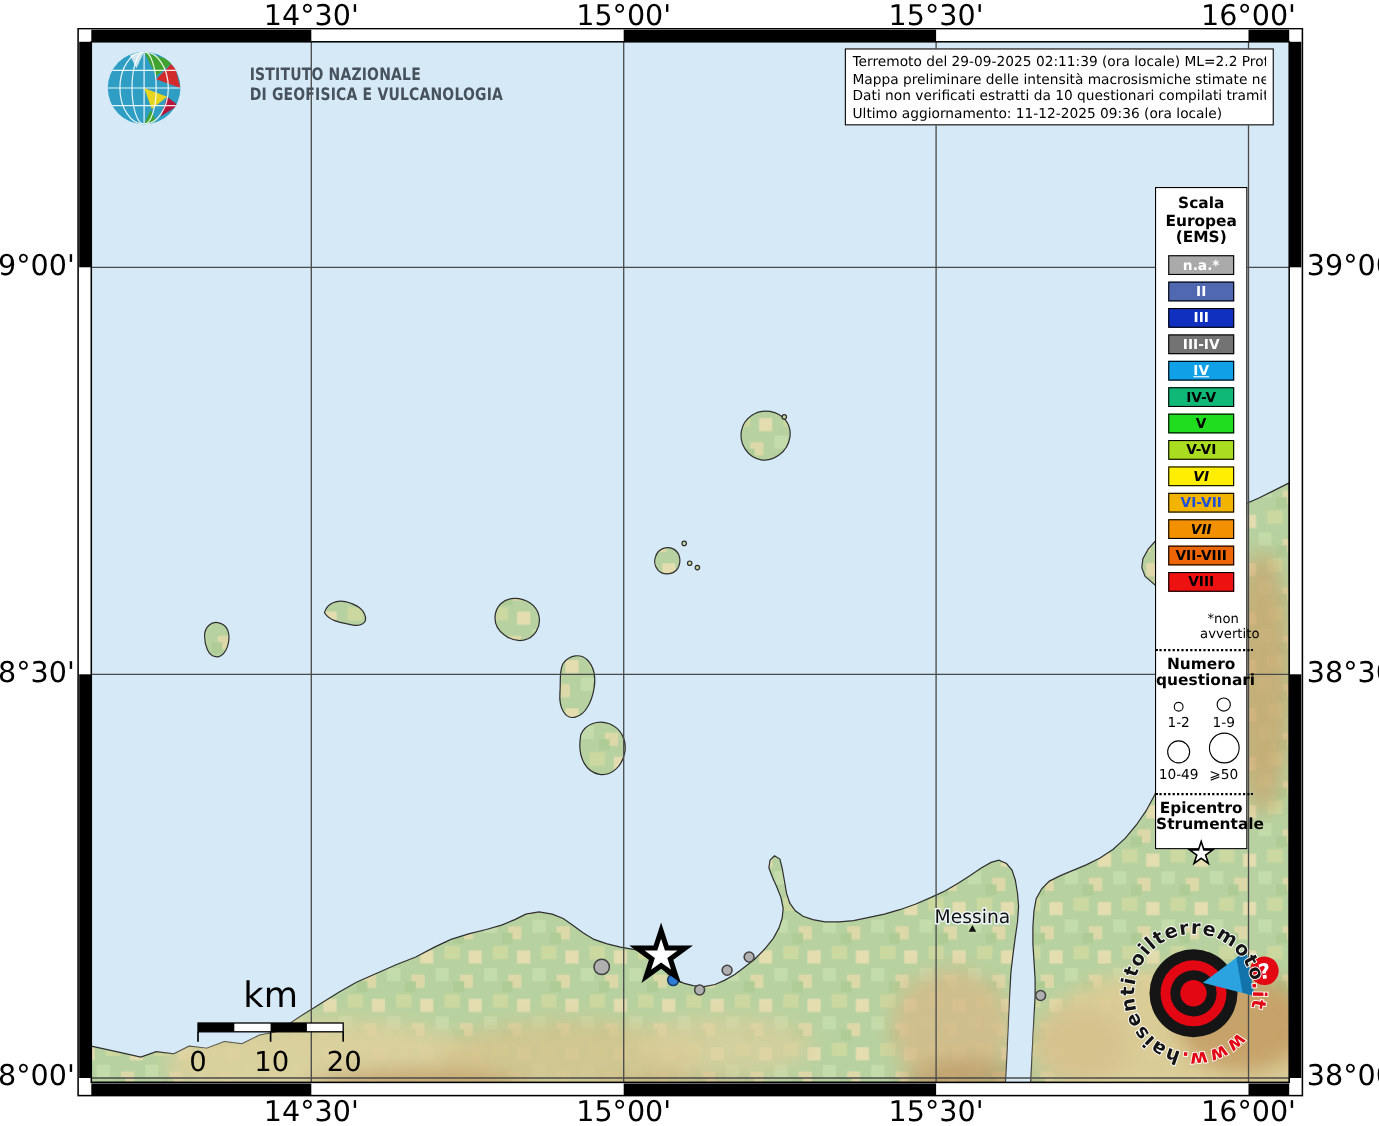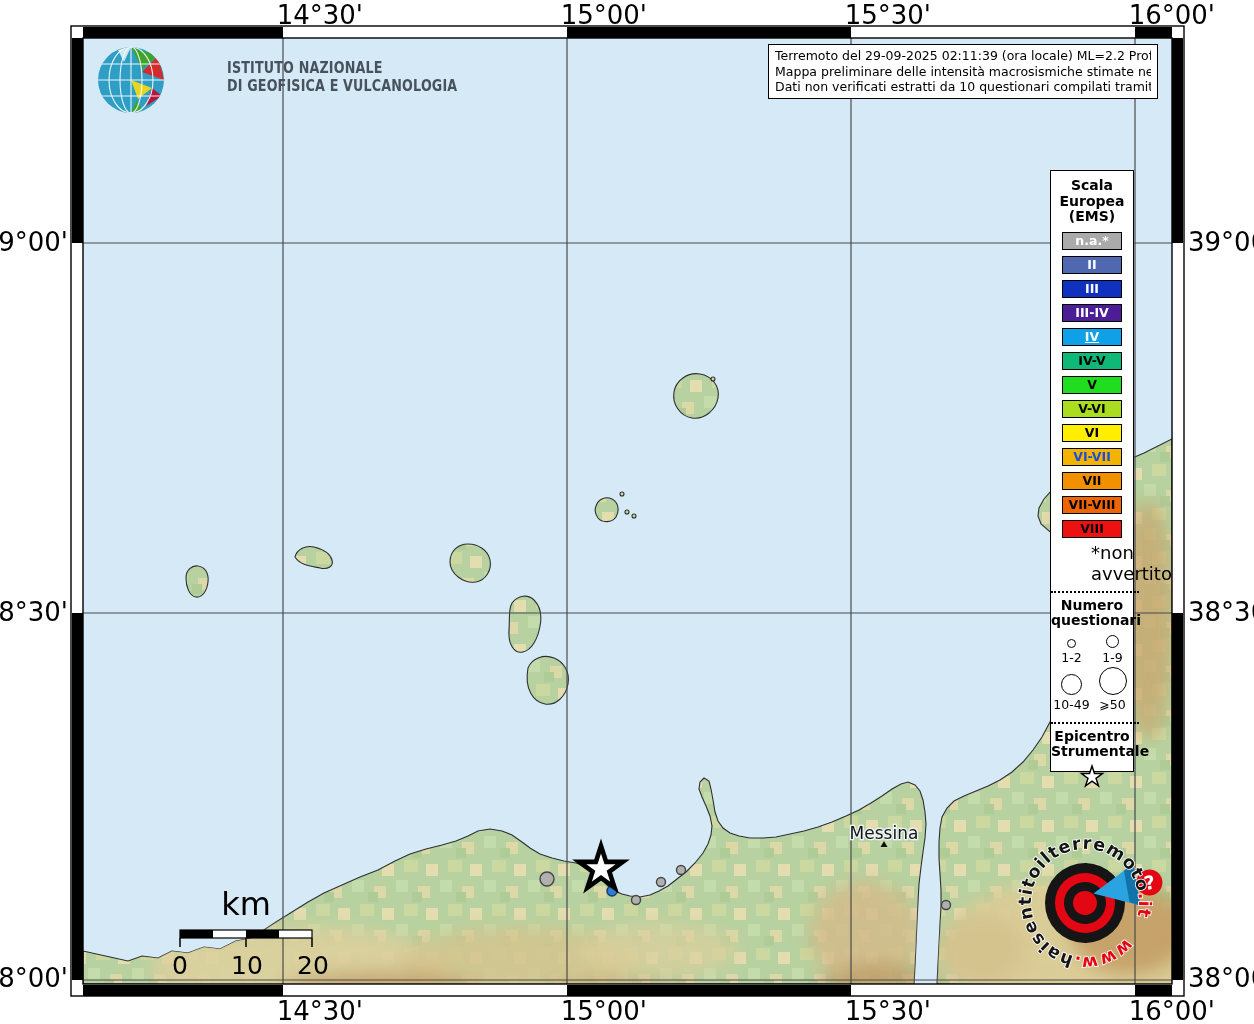--- a/index.html
+++ b/index.html
@@ -1,38 +1,38 @@
 <!DOCTYPE html>
 <html><head>
 <meta charset="utf-8">
 <style>
   html,body{margin:0;padding:0;background:#fff;}
   #stage{position:relative;width:1254px;height:1024px;background:#fff;overflow:hidden;
          font-family:"DejaVu Sans","Liberation Sans",sans-serif;}
   svg text{font-family:"DejaVu Sans","Liberation Sans",sans-serif;}
 
   .axis-label{position:absolute;font-size:26px;color:#000;white-space:nowrap;}
-  .lon{width:160px;text-align:right;transform:translateX(-80px);}
+  .lon{width:160px;text-align:center;transform:translateX(-80px);}
   .lat-left{width:120px;text-align:right;right:auto;}
   .lat-right{width:120px;text-align:left;}
 
   #title-box{position:absolute;left:768px;top:44px;width:390px;box-sizing:border-box;
     background:#fff;border:1px solid #000;padding:3px 6px;font-size:12.5px;line-height:15.5px;color:#000;}
   #title-box div{white-space:nowrap;overflow:hidden;}
 
   #ingv-text{position:absolute;left:227px;top:59px;color:#47525c;font-weight:bold;
     font-size:15.5px;line-height:18px;letter-spacing:.2px;transform:scaleX(.82);transform-origin:left top;white-space:nowrap;}
 
   #legend{position:absolute;left:1050px;top:170px;width:84px;height:602px;box-sizing:border-box;
     background:#fff;border:1px solid #000;text-align:center;color:#000;}
   .leg-title{font-weight:bold;font-size:14px;line-height:15.5px;margin-top:7px;}
   #swatch-list{margin-top:7px;}
   .swatch{width:58px;height:16px;border:1px solid #000;margin:6px auto 0 auto;
     font-size:12.5px;font-weight:bold;line-height:16px;text-align:center;}
-  .footnote{font-size:18px;margin-top:4px;padding-left:40px;}
+  .footnote{font-size:12px;margin-top:17px;padding-left:40px;}
   .dotsep{width:88px;margin:7px auto 5px auto;border-top:2px dotted #000;}
   #quest-grid{display:grid;grid-template-columns:1fr 1fr;row-gap:2px;margin-top:6px;}
   .qcell{display:flex;flex-direction:column;align-items:center;justify-content:flex-end;}
   .qring{border:1.6px solid #000;border-radius:50%;box-sizing:border-box;}
   .qlabel{font-size:12.5px;margin-top:2px;}
   #legend-star{margin-top:4px;}
 </style>
 </head>
 <body>
 
@@ -217,40 +217,41 @@
 
   <div id="ingv-text">
     <div>ISTITUTO NAZIONALE</div>
     <div>DI GEOFISICA E VULCANOLOGIA</div>
   </div>
 
   <div id="title-box">
     <div>Terremoto del 29-09-2025 02:11:39 (ora locale) ML=2.2 Prof=7 km</div>
     <div>Mappa preliminare delle intensità macrosismiche stimate nelle località</div>
     <div>Dati non verificati estratti da 10 questionari compilati tramite Internet.</div>
+    <div>Ultimo aggiornamento: 11-12-2025 09:36 (ora locale)</div>
   </div>
 
   <div id="legend">
     <div class="leg-title">
       <div>Scala</div>
       <div>Europea</div>
       <div>(EMS)</div>
     </div>
     <div id="swatch-list">
         <div class="swatch" style="background: rgb(170, 170, 170); color: rgb(255, 255, 255);">n.a.*</div>
         <div class="swatch" style="background: rgb(79, 104, 176); color: rgb(255, 255, 255);">II</div>
         <div class="swatch" style="background: rgb(16, 48, 192); color: rgb(255, 255, 255);">III</div>
-        <div class="swatch" style="background: #4c1d95; color: rgb(255, 255, 255);">III-IV</div>
+        <div class="swatch" style="background: #737373; color: rgb(255, 255, 255);">III-IV</div>
         <div class="swatch" style="background: rgb(16, 160, 232); color: rgb(255, 255, 255); text-decoration: underline;">IV</div>
         <div class="swatch" style="background: rgb(16, 184, 120); color: rgb(0, 0, 0);">IV-V</div>
         <div class="swatch" style="background: rgb(32, 221, 32); color: rgb(0, 0, 0);">V</div>
         <div class="swatch" style="background: rgb(170, 221, 32); color: rgb(0, 0, 0);">V-VI</div>
-        <div class="swatch" style="background: rgb(255, 238, 0); color: rgb(0, 0, 0);">VI</div>
+        <div class="swatch" style="background: rgb(255, 238, 0); color: rgb(0, 0, 0); font-style: italic;">VI</div>
         <div class="swatch" style="background: rgb(242, 180, 0); color: #1d4ed8;">VI-VII</div>
-        <div class="swatch" style="background: rgb(242, 144, 0); color: rgb(0, 0, 0);">VII</div>
+        <div class="swatch" style="background: rgb(242, 144, 0); color: rgb(0, 0, 0); font-style: italic;">VII</div>
         <div class="swatch" style="background: rgb(237, 101, 5); color: rgb(0, 0, 0);">VII-VIII</div>
         <div class="swatch" style="background: rgb(238, 17, 17); color: rgb(0, 0, 0);">VIII</div>
       </div>
     <div class="footnote">*non avvertito</div>
     <div class="dotsep"></div>
     <div class="leg-title" style="margin-top:2px;text-align:center;">
       <div>Numero</div>
       <div>questionari</div>
     </div>
     <div id="quest-grid">

